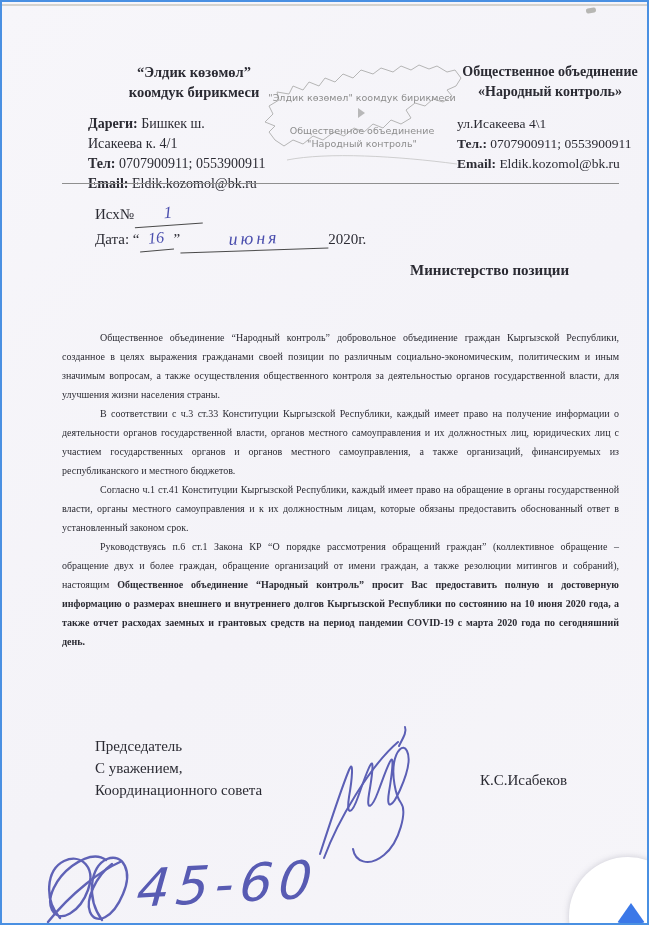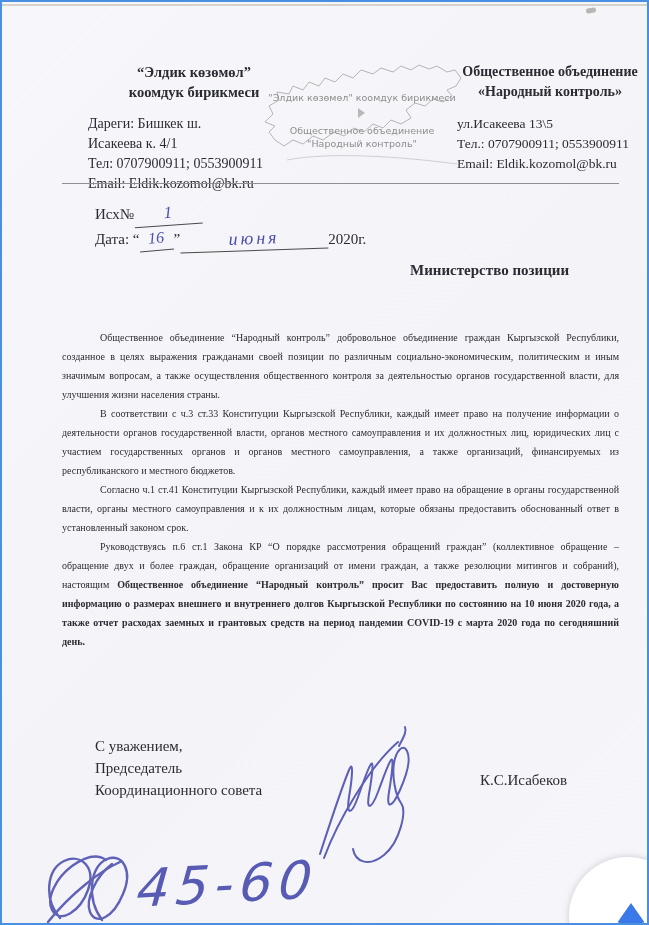--- a/index.html
+++ b/index.html
@@ -23,21 +23,21 @@
   }
   .scan-mark{
     position:absolute;left:584px;top:6px;width:10px;height:5px;
     background:#8d8d85;opacity:.6;border-radius:2px;transform:rotate(-10deg);
   }
   
   .hdr-left{position:absolute;left:86px;top:60px;width:212px;font-size:14px;line-height:20px;}
   .hdr-left .ttl{text-align:center;font-weight:bold;font-size:14.5px;line-height:20px;margin-bottom:12px;}
   .hdr-right{position:absolute;left:455px;top:60px;width:186px;font-size:13.5px;line-height:20px;}
   .hdr-right .ttl{text-align:center;font-weight:bold;font-size:14px;line-height:20px;margin-bottom:12px;}
-  .lbl{font-weight:normal;}
+  .lbl{font-weight:bold;}
   .map-wrap{position:absolute;left:255px;top:58px;width:210px;height:122px;}
   .map-wrap svg{position:absolute;left:0;top:0;}
   .map-txt{
     position:absolute;width:100%;text-align:center;
     font-family:"DejaVu Sans", sans-serif;color:#8d8d8d;
   }
   .map-txt.l1{top:32px;font-size:9.5px;}
   .map-txt.l2{top:64px;font-size:9.5px;line-height:13px;}
   .map-arrow{
     position:absolute;left:101px;top:48px;width:0;height:0;
@@ -110,21 +110,21 @@
       <div>Общественное объединение</div>
       <div>"Народный контроль"</div>
     </div>
   </div>
 
   <div class="hdr-right">
     <div class="ttl">
       <div>Общественное объединение</div>
       <div>«Народный контроль»</div>
     </div>
-    <div>ул.Исакеева 13\5</div>
+    <div>ул.Исакеева 4\1</div>
     <div><span class="lbl">Тел.:</span> <span>0707900911; 0553900911</span></div>
     <div><span class="lbl">Email:</span> <span>Eldik.kozomol@bk.ru</span></div>
   </div>
 
   <div class="hdr-rule"></div>
 
   <div class="ref">
     <div>
       <span>Исх№</span><span class="uline ink num">1</span>
     </div>
@@ -138,22 +138,22 @@
   </div>
 
   <div class="body-text">
     <p>Общественное объединение “Народный контроль” добровольное объединение граждан Кыргызской Республики, созданное в целях выражения гражданами своей позиции по различным социально-экономическим, политическим и иным значимым вопросам, а также осуществления общественного контроля за деятельностью органов государственной власти,  для улучшения жизни населения страны.</p>
     <p>В соответствии с ч.3 ст.33 Конституции Кыргызской Республики, каждый имеет право на получение информации о деятельности органов государственной власти, органов местного самоуправления и их должностных лиц, юридических лиц с участием государственных органов и органов местного самоуправления, а также организаций, финансируемых из республиканского и местного бюджетов.</p>
     <p>Согласно ч.1 ст.41 Конституции Кыргызской Республики, каждый имеет право на обращение в органы государственной власти, органы местного самоуправления и к их должностным лицам, которые обязаны предоставить обоснованный ответ в установленный законом срок.</p>
     <p><span>Руководствуясь п.6 ст.1 Закона КР “О порядке рассмотрения обращений граждан” (коллективное обращение – обращение двух и более граждан, обращение организаций от имени граждан, а также резолюции митингов и собраний), настоящим </span><span class="b">Общественное объединение “Народный контроль” просит Вас предоставить полную и достоверную информацию о размерах внешнего и внутреннего долгов Кыргызской Республики по состоянию на 10 июня 2020 года, а также отчет расходах заемных и грантовых средств на период пандемии COVID-19 с марта 2020 года по сегодняшний день.</span></p>
   </div>
 
   <div class="closing">
+    <div>Председатель</div>
     <div>С уважением,</div>
-    <div>Председатель</div>
     <div>Координационного совета</div>
   </div>
   <div class="sig-name">К.С.Исабеков</div>
 
   <svg class="ink-overlay" width="649" height="925" viewBox="0 0 649 925">
     <g stroke="#4b4fae" stroke-width="2" fill="none" stroke-linecap="round" opacity="0.9">
       <path d="M322,856 C336,818 368,764 396,740"></path>
       <path d="M397,744 C401,736 405,730 403,725"></path>
       <path d="M318,852 C330,815 342,780 347,768 C352,756 350,778 347,795 C344,815 350,812 356,795 C362,778 366,766 369,762 C372,758 370,775 367,792 C364,810 370,806 376,790 C382,774 386,762 389,758 C392,754 390,772 387,790 C384,808 390,806 398,788 C406,770 409,757 405,749 C401,741 394,749 392,761 C390,773 393,793 399,801 C405,809 398,840 382,853 C366,866 353,859 351,847"></path>
     </g>

